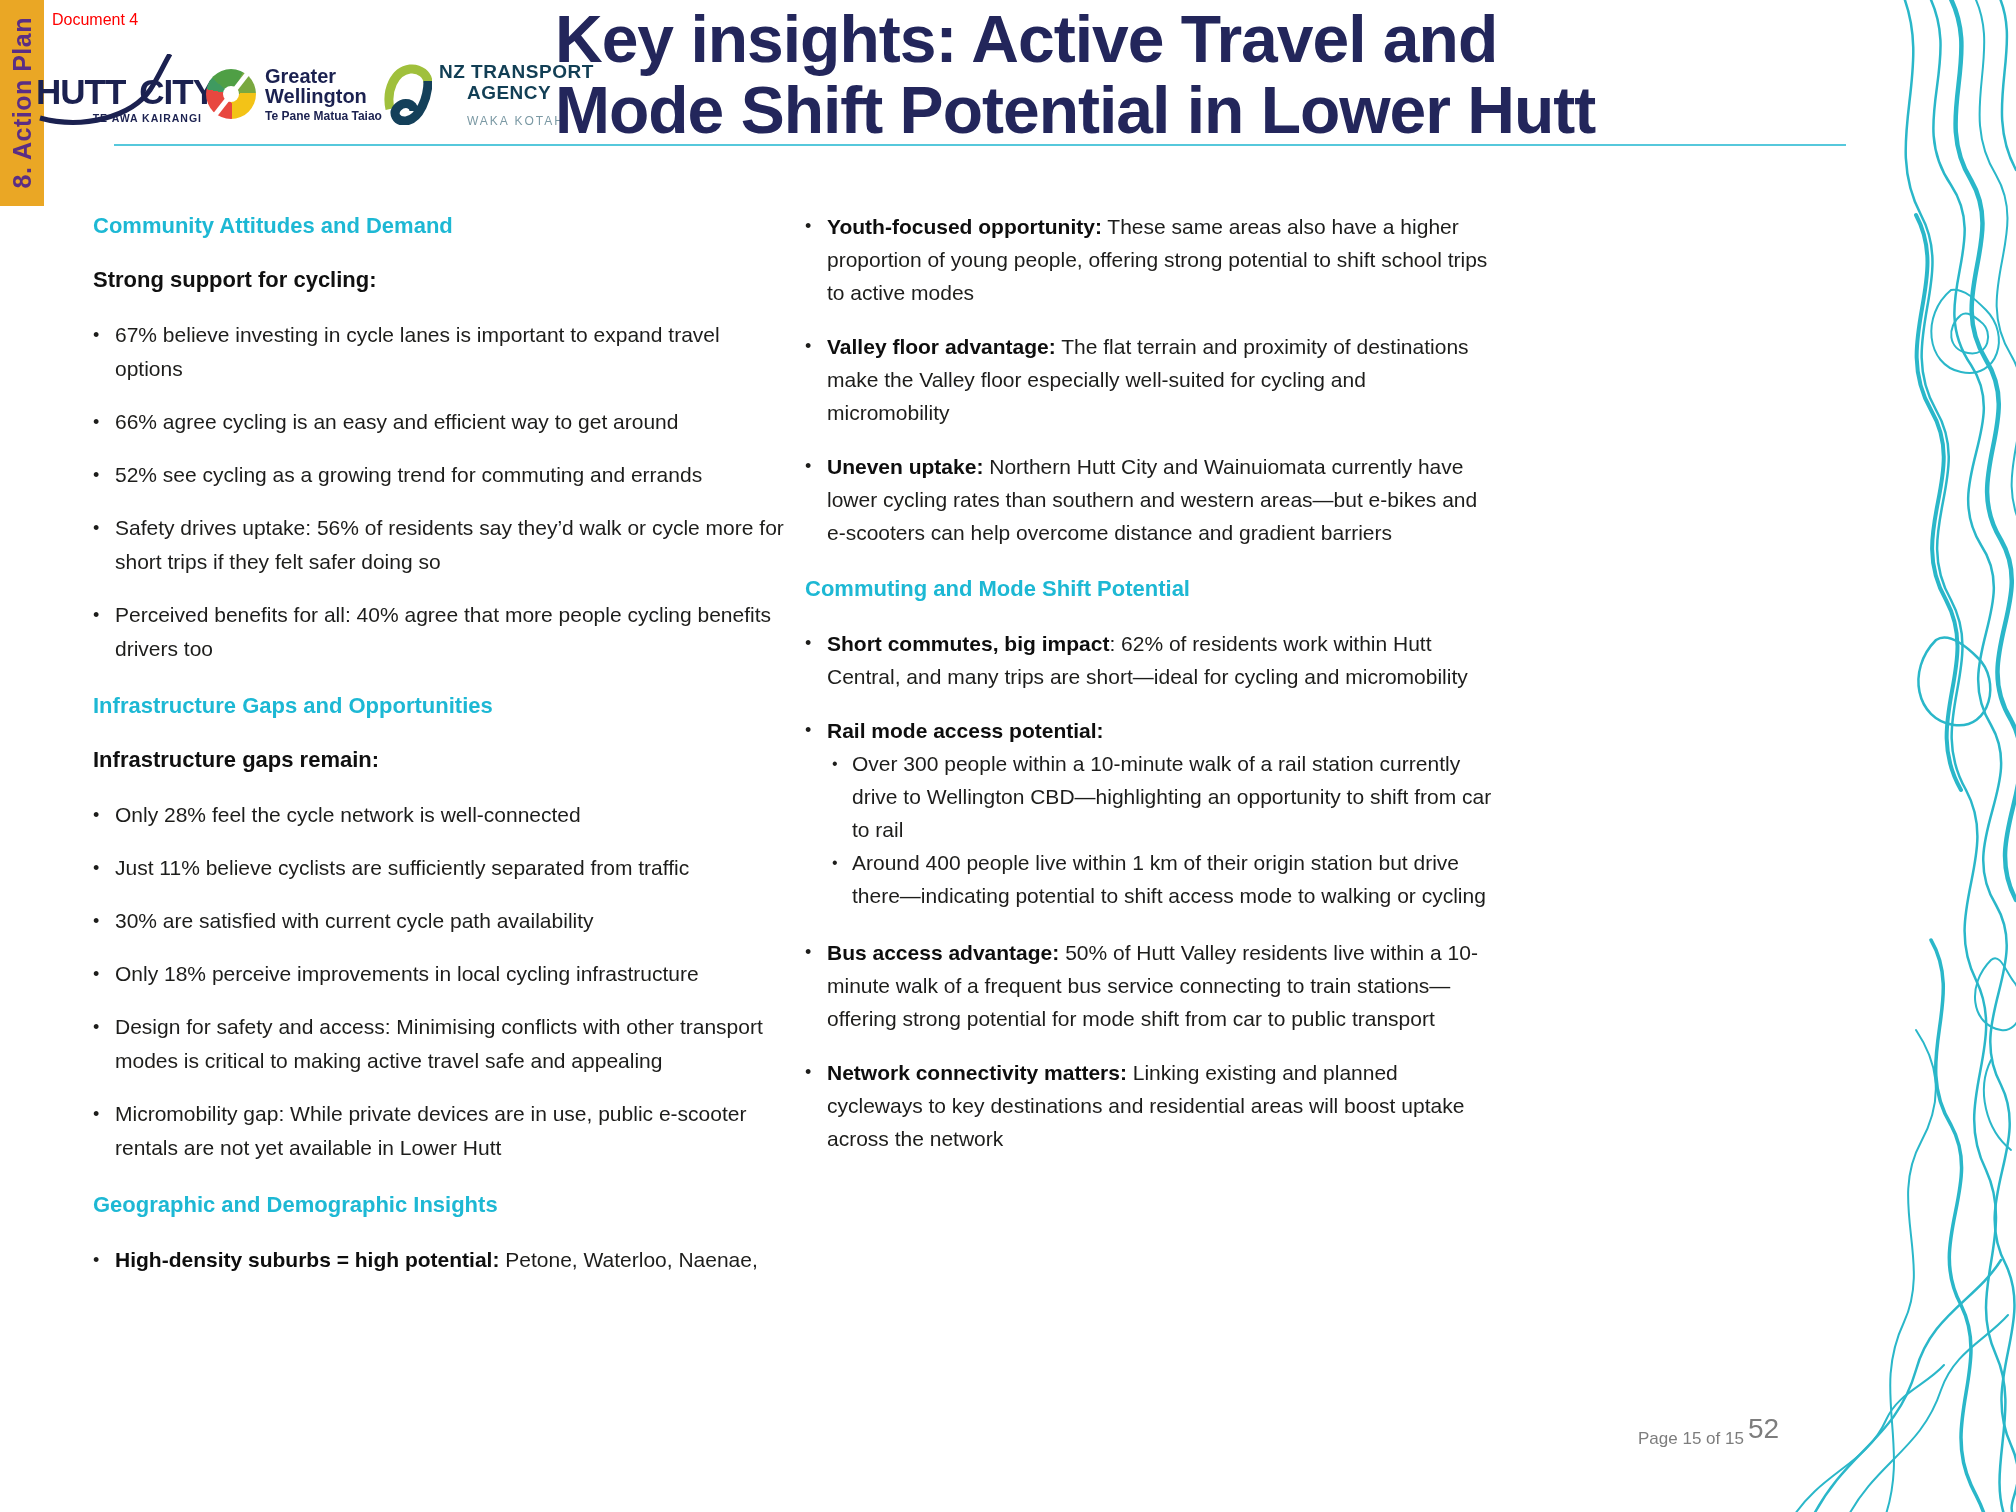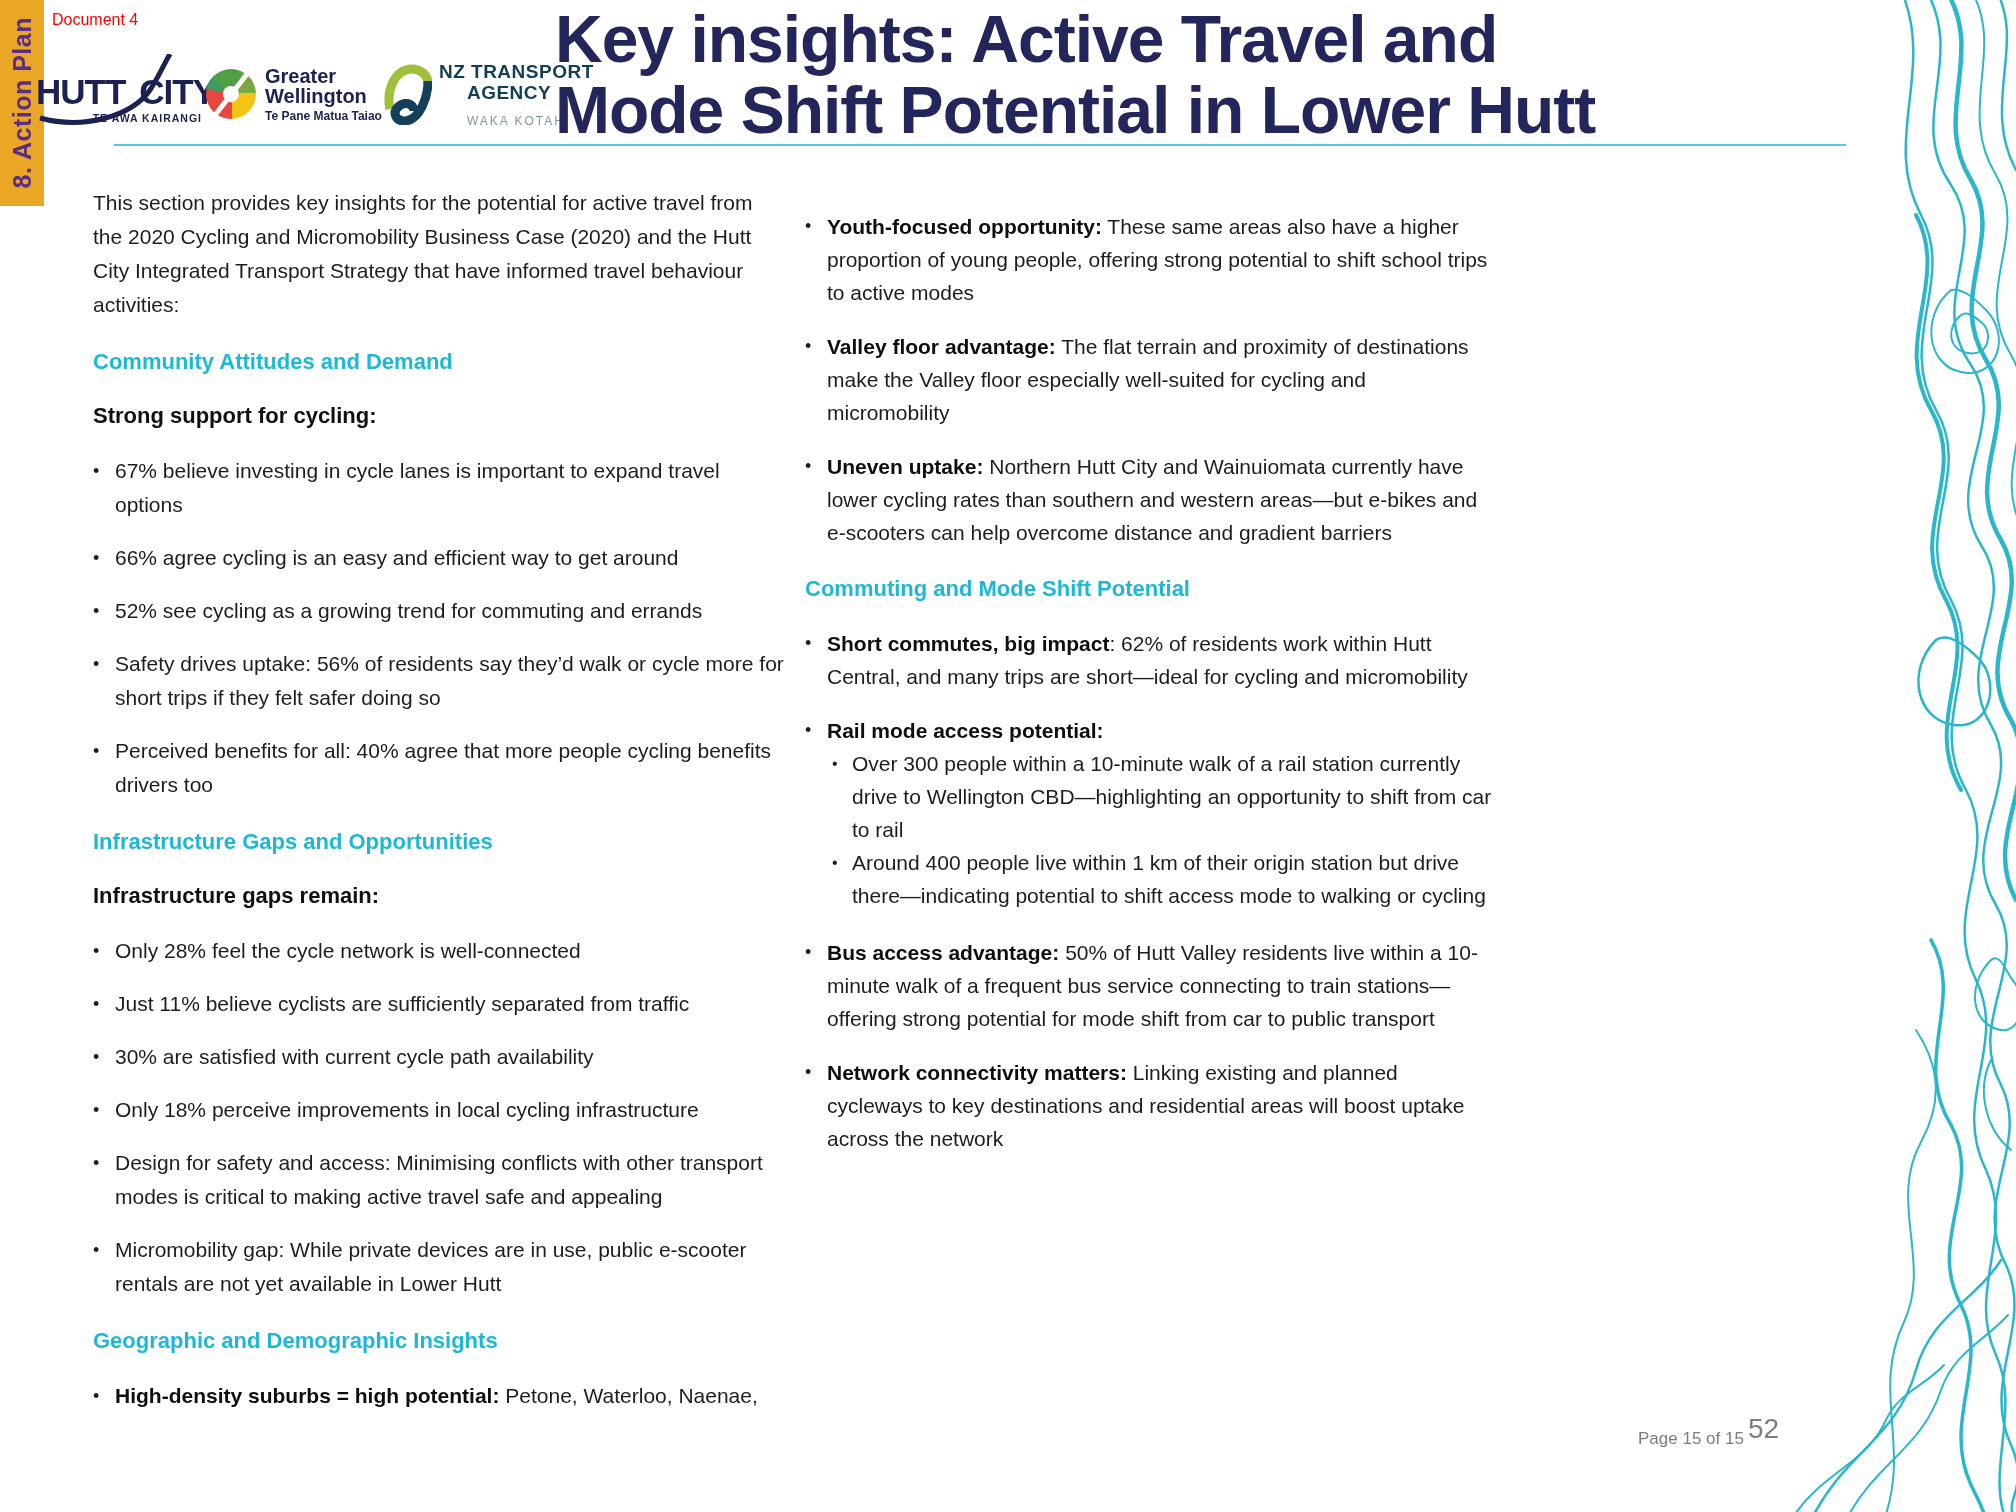--- a/index.html
+++ b/index.html
@@ -110,21 +110,20 @@
 </div>
 
 <div class="title">
   <div>Key insights: Active Travel and</div>
   <div>Mode Shift Potential in Lower Hutt</div>
 </div>
 
 <div class="sep"></div>
 
 <div class="col col-left">
-  <div>This section provides key insights for the potential for active travel from the 2020 Cycling and Micromobility Business Case (2020) and the Hutt City Integrated Transport Strategy that have informed travel behaviour activities:</div>
 
   <div class="cyan-h">Community Attitudes and Demand</div>
   <div class="black-h">Strong support for cycling:</div>
 
   <ul class="bul">
     <li>
         <span class="dot">•</span>
         <span class="b-txt">67% believe investing in cycle lanes is important to expand travel options</span>
       </li>
     <li>

